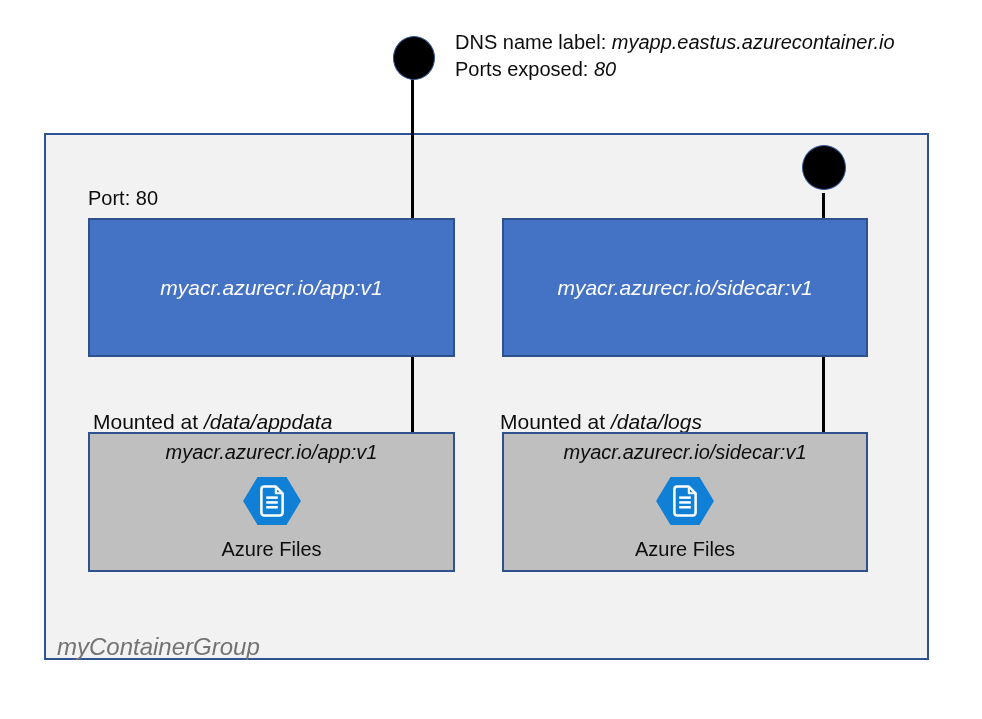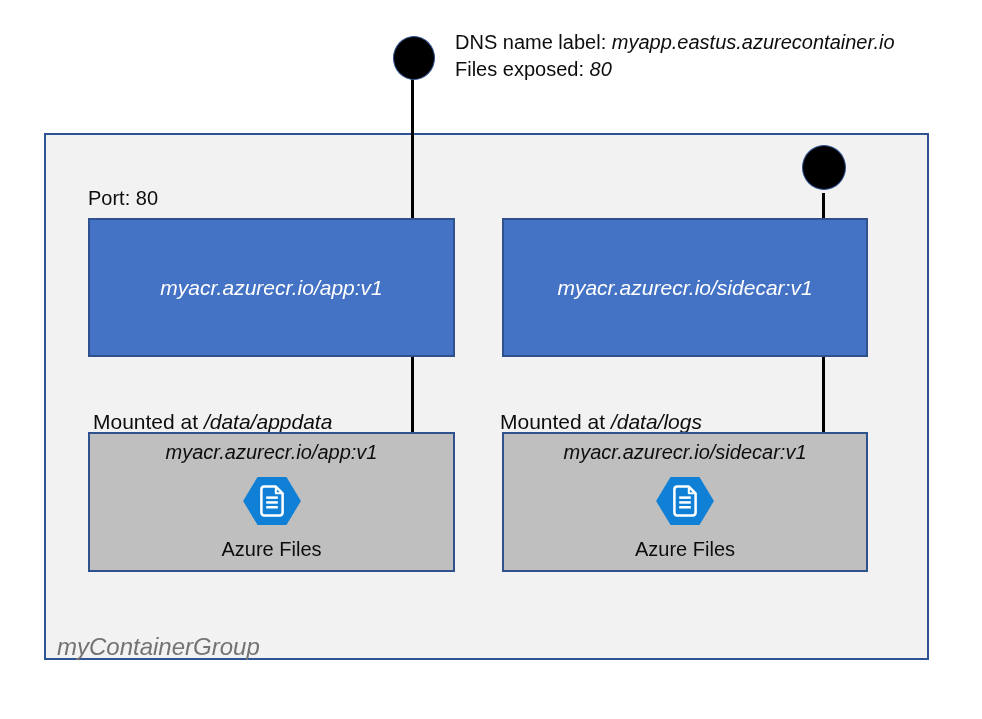--- a/index.html
+++ b/index.html
@@ -113,21 +113,21 @@
   <div class="abs group-box"></div>
 
   <div class="abs connector" id="connector-app"></div>
   <div class="abs connector" id="connector-sidecar"></div>
 
   <div class="abs endpoint" id="endpoint-top"></div>
   <div class="abs endpoint" id="endpoint-sidecar"></div>
 
   <div class="abs dns-note">
     <div><span>DNS name label: </span><span class="val">myapp.eastus.azurecontainer.io</span></div>
-    <div><span>Files exposed: </span><span class="val">80</span></div>
+    <div><span>Ports exposed: </span><span class="val">80</span></div>
   </div>
 
   <div class="abs port-label" id="port-label-app">Port: 80</div>
   <div class="abs port-label" id="port-label-sidecar">Port: 5000</div>
 
   <div class="abs container-box" id="container-box-app">
     <span class="image-name">myacr.azurecr.io/app:v1</span>
   </div>
   <div class="abs container-box" id="container-box-sidecar">
     <span class="image-name">myacr.azurecr.io/sidecar:v1</span>

